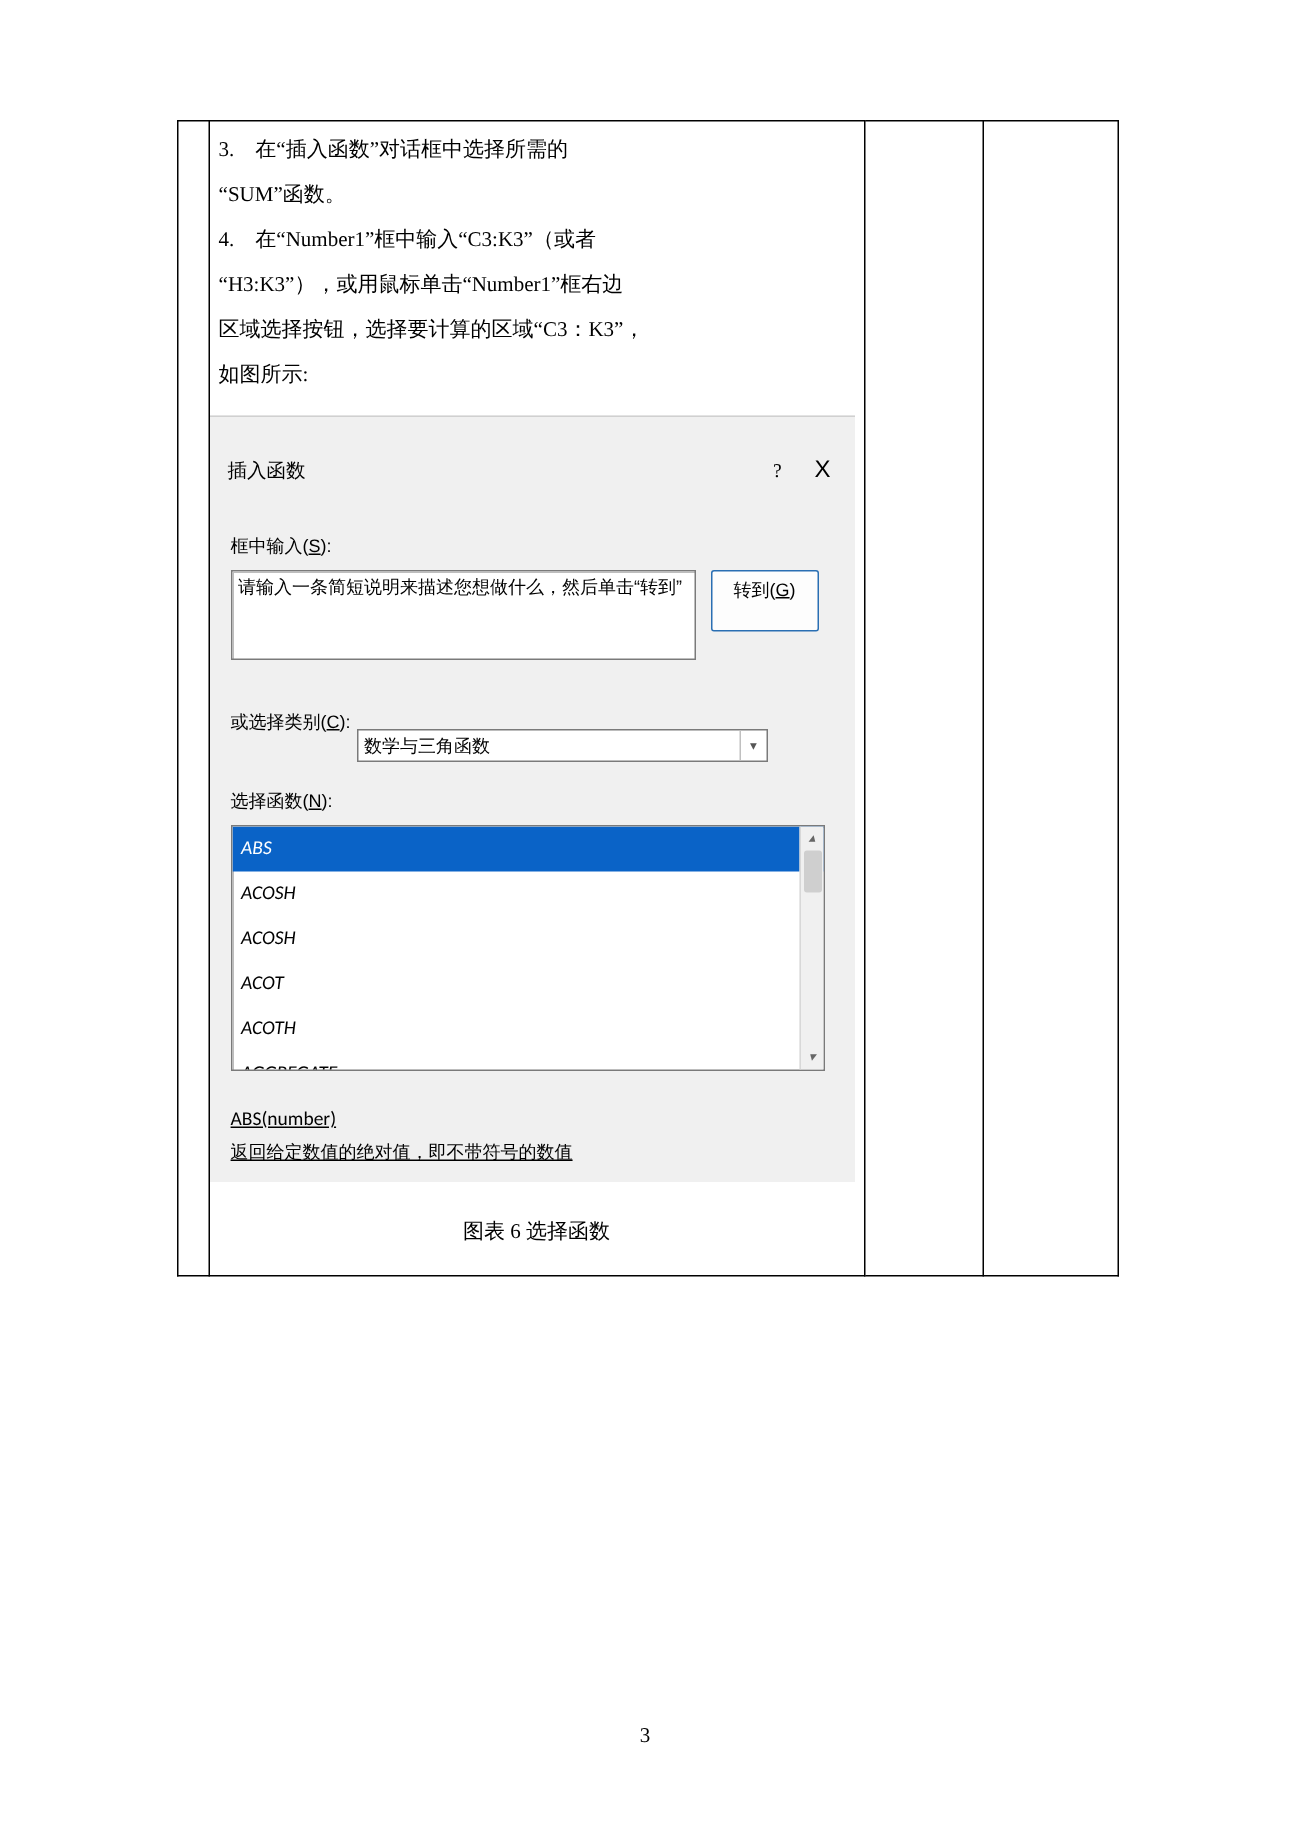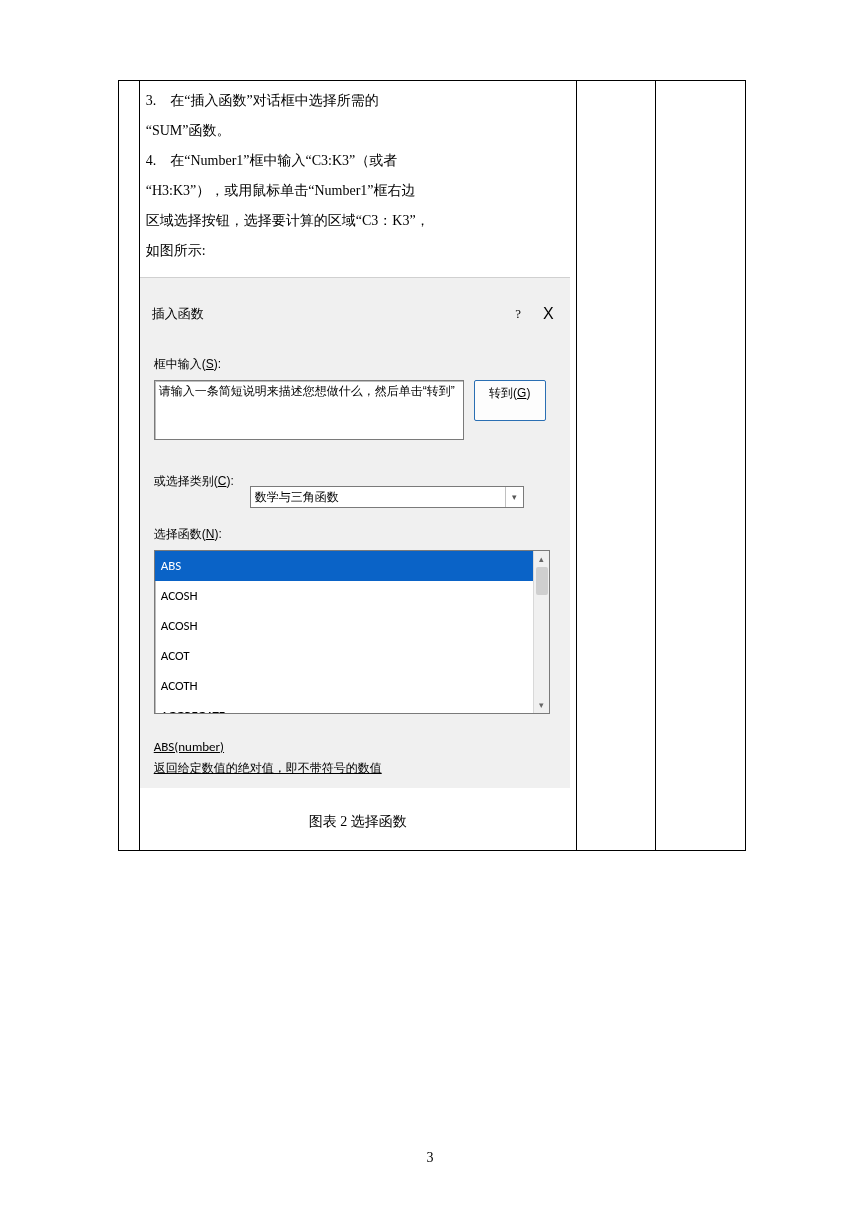--- a/index.html
+++ b/index.html
@@ -77,21 +77,21 @@
     width: 72px;
     height: 41px;
     border: 1px solid #2a6fb3;
     background: #fdfdfd;
     text-align: center;
     line-height: 24px;
     font-size: 12px;
     border-radius: 2px;
   }
   .goto-btn u { text-decoration: underline; }
-  .cat-row { display: flex; align-items: center; gap: 16px; margin-bottom: 14px; }
+  .cat-row { display: flex; align-items: center; gap: 4px; margin-bottom: 14px; }
   .cat-select {
     width: 274px;
     height: 22px;
     background: #fff;
     border: 1px solid #7a7a7a;
     display: flex;
     align-items: center;
     padding: 0 4px;
     font-size: 12px;
     position: relative;
@@ -109,20 +109,21 @@
   .func-list {
     width: 396px;
     height: 164px;
     background: #fff;
     border: 1px solid #7a7a7a;
     box-shadow: inset 1px 1px 0 #bdbdbd;
     overflow: hidden;
     position: relative;
     font-family: Calibri, Arial, sans-serif;
     font-size: 13px;
+    font-style: italic;
   }
   .func-item { padding: 2px 6px; }
   .func-item.selected { background: #0a63c7; color: #fff; }
   .func-list .scrollbar {
     position: absolute; right: 0; top: 0; bottom: 0; width: 16px;
     background: #f0f0f0; border-left: 1px solid #d8d8d8;
   }
   .func-list .scrollbar .arrow {
     height: 16px; text-align: center; font-size: 9px; color: #666;
     line-height: 16px;
@@ -213,21 +214,21 @@
                 <div class="arrow" style="position:absolute;bottom:0;left:0;right:0">▾</div>
               </div>
             </div>
             <div class="func-desc">
               <div class="func-sig">ABS(number)</div>
               <div>返回给定数值的绝对值，即不带符号的数值</div>
             </div>
           </div>
         </div>
 
-        <div class="caption">图表 2 选择函数</div>
+        <div class="caption">图表 6 选择函数</div>
       </div>
     </td>
     <td class="col3"></td>
     <td class="col4"></td>
   </tr>
 </tbody>
   </table>
 
 <div class="page-num">3</div>
 

